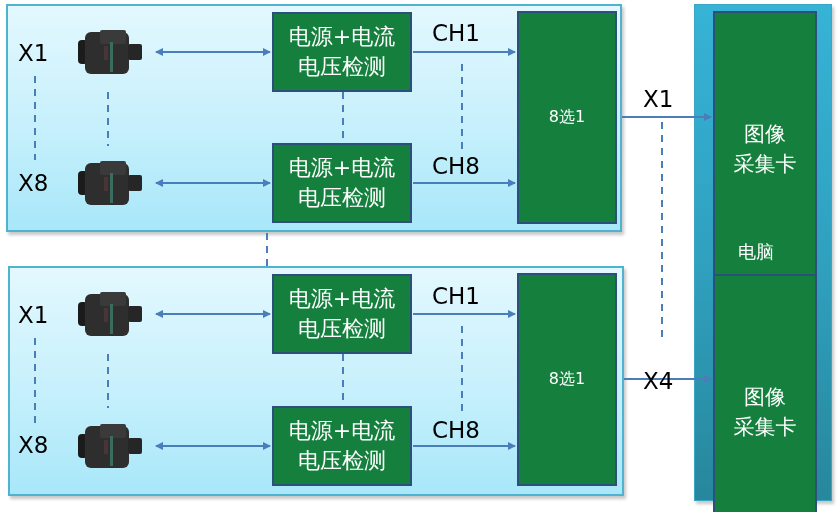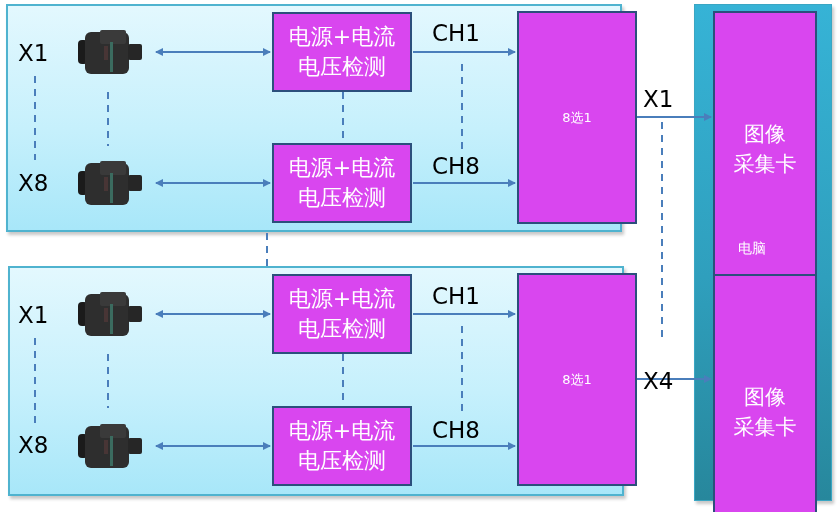--- a/index.html
+++ b/index.html
@@ -8,28 +8,28 @@
     .group-panel { position: absolute; box-sizing: border-box;
       border: 2px solid #4fb3cf;
       background: linear-gradient(180deg, #e3f8fe 0%, #c6f0fc 55%, #a8e7f9 100%);
       box-shadow: 2px 3px 3px rgba(0,0,0,0.22); }
     .pc-panel { position: absolute; box-sizing: border-box;
       left: 694px; top: 4px; width: 138px; height: 497px;
       border: 1px solid #3aa6c3;
       background: linear-gradient(180deg, #36b3d6 0%, #2f9fbd 55%, #27879c 100%);
       box-shadow: 2px 3px 3px rgba(0,0,0,0.22); }
     .block { position: absolute; box-sizing: border-box;
-      background: #d946ef; border: 2px solid #2c4f7c;
+      background: #15803d; border: 2px solid #2c4f7c;
       color: #ffffff; display: flex; align-items: center; justify-content: center;
       text-align: center; }
     .det { width: 140px; height: 80px; font-size: 22px; line-height: 30px; }
-    .mux { width: 120px; height: 213px; font-size: 13px; }
+    .mux { width: 100px; height: 213px; font-size: 16px; }
     .card { width: 104px; height: 276px; font-size: 21px; line-height: 30px; }
     .lbl { position: absolute; color: #000000; font-size: 23px; line-height: 26px; white-space: nowrap; }
-    .pc-label { position: absolute; color: #ffffff; font-size: 14px; left: 738px; top: 240px; }
+    .pc-label { position: absolute; color: #ffffff; font-size: 18px; left: 738px; top: 240px; }
     svg.wires { position: absolute; left: 0; top: 0; }
     .camera { position: absolute; width: 70px; height: 52px; }
     .ml { display: block; }
   </style>
 </head>
 <body>
 
 <div class="group-panel" style="left:6px; top:4px; width:616px; height:228px;"></div>
 <div class="group-panel" style="left:8px; top:266px; width:616px; height:230px;"></div>
 

